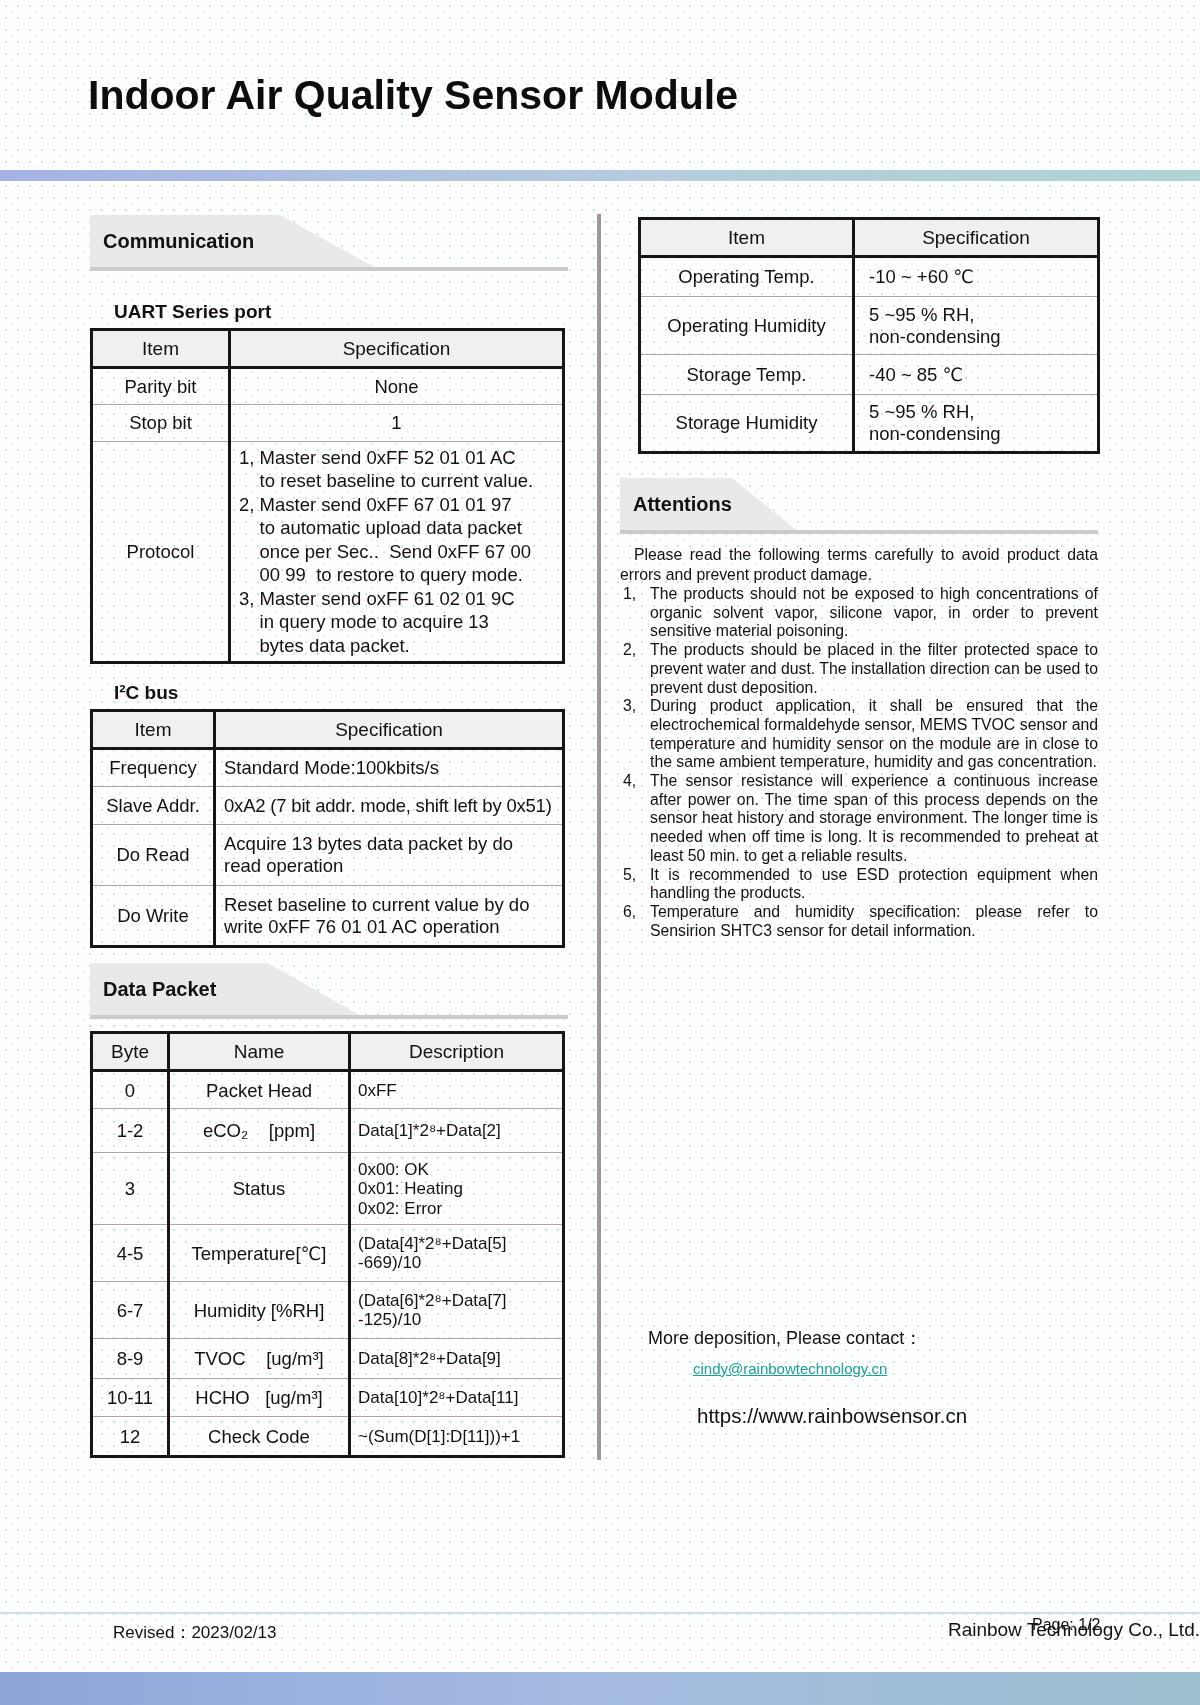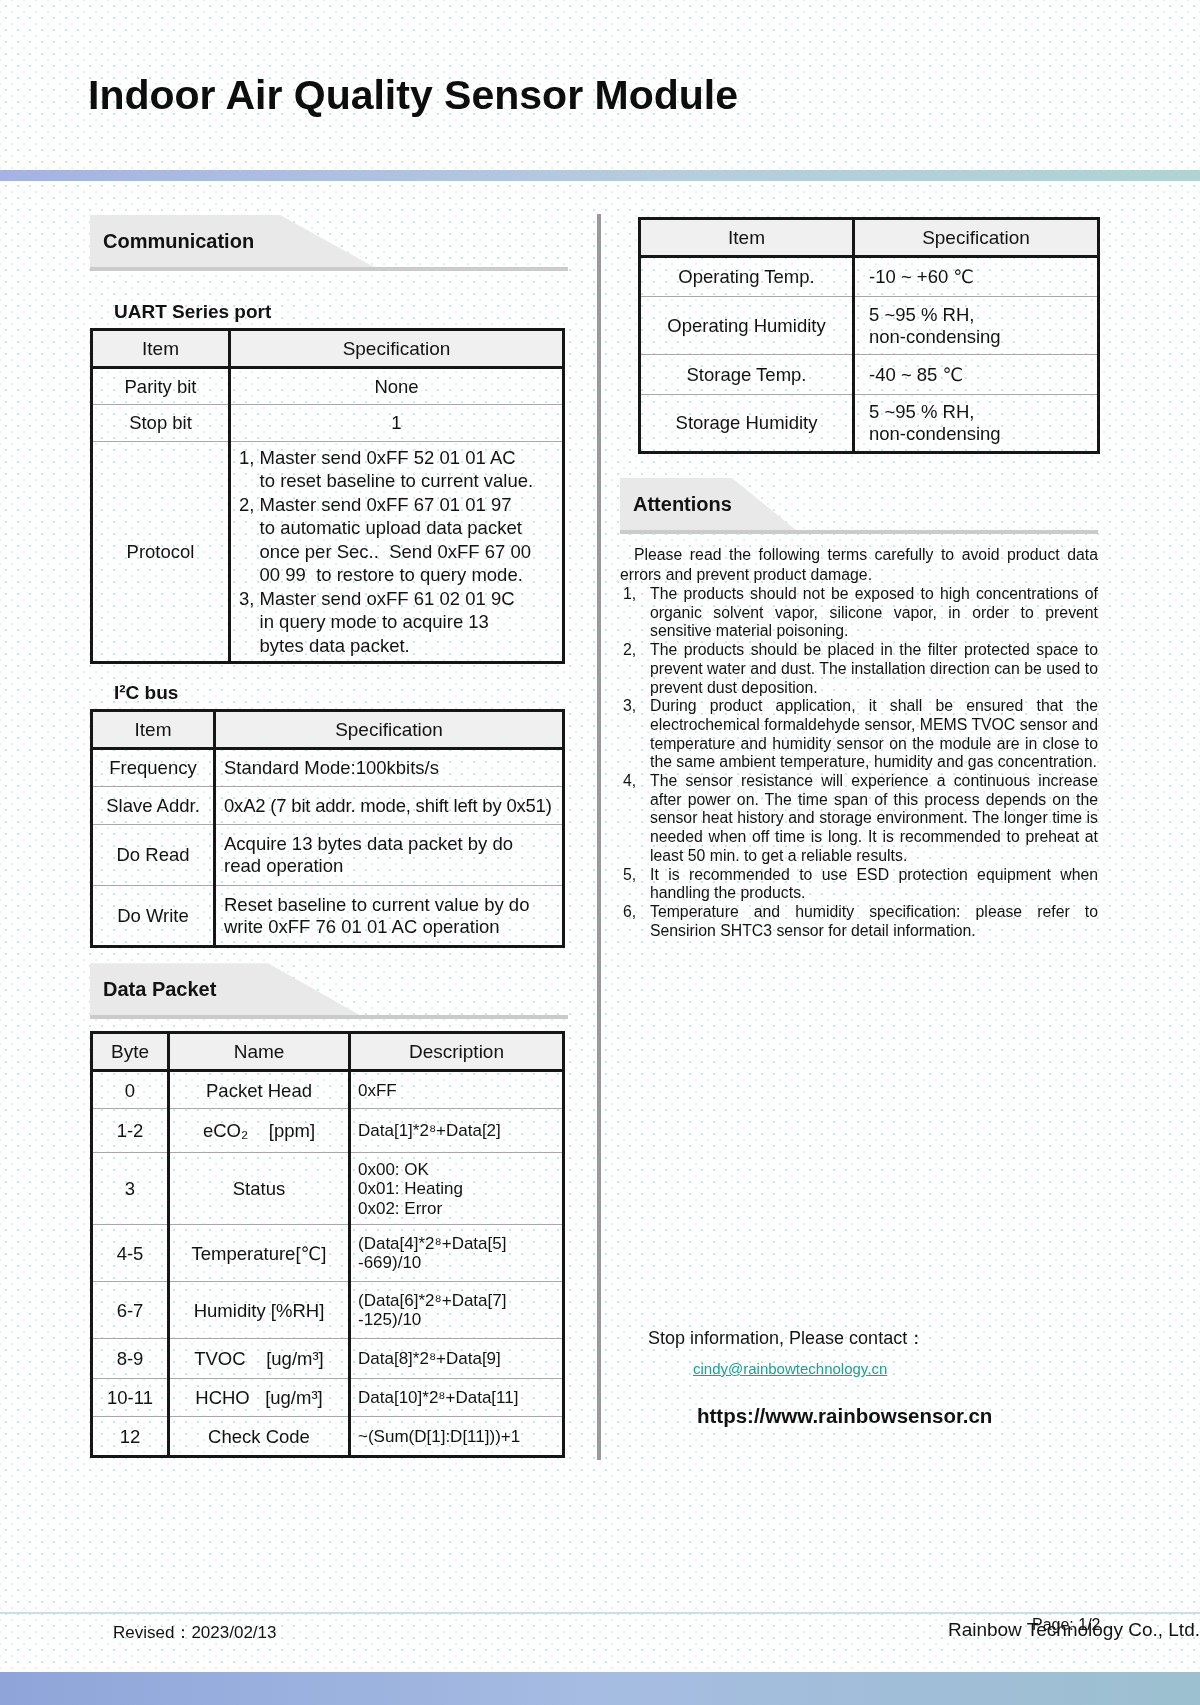--- a/index.html
+++ b/index.html
@@ -53,21 +53,21 @@
   .env-table tbody tr.tall { height:58px; }
   .env-table td.specv { padding-left:14px; }
 
   .att-head { margin-top:24px; }
   .att-intro { margin-top:11px; font-size:15.8px; line-height:20px; text-align:justify; text-indent:14px; }
   .att-item  { position:relative; padding-left:30px; font-size:15.8px; line-height:18.7px; text-align:justify; }
   .att-item .num { position:absolute; left:3px; top:0; }
 
   .contact-label { position:absolute; left:648px; top:1326px; font-size:18px; }
   .contact-email { position:absolute; left:693px; top:1360px; font-size:15px; color:#18a295; text-decoration:underline; }
-  .contact-web   { position:absolute; left:697px; top:1404px; font-size:20.5px; font-weight:700; }
+  .contact-web   { position:absolute; left:697px; top:1404px; font-size:20.5px; font-weight:400; }
 
   .footer-line    { position:absolute; left:0; top:1612px; width:1200px; height:2px; background:#ccdfe8; }
   .footer-revised { position:absolute; left:113px; top:1621px; font-size:17px; }
   .footer-company { position:absolute; left:0; top:1619px; width:1200px; text-align:right; font-size:19px; }
   .footer-page    { position:absolute; left:1032px; top:1616px; font-size:16px; }
 </style>
 </head>
 <body>
 
 <div class="page">
@@ -282,21 +282,21 @@
     <div class="att-item">
       <span class="num">5,</span>
       <span>It is recommended to use ESD protection equipment when handling the products.</span>
     </div>
     <div class="att-item">
       <span class="num">6,</span>
       <span>Temperature and humidity specification: please refer to Sensirion SHTC3 sensor for detail information.</span>
     </div>
   </div>
 
-  <div class="contact-label">Stop information, Please contact：</div>
+  <div class="contact-label">More deposition, Please contact：</div>
   <a class="contact-email" href="#">cindy@rainbowtechnology.cn</a>
   <div class="contact-web">https://www.rainbowsensor.cn</div>
 
   <div class="footer-line"></div>
   <div class="footer-revised">Revised：2023/02/13</div>
   <div class="footer-company">Rainbow Technology Co., Ltd.</div>
   <div class="footer-page">Page: 1/2</div>
   <div class="bottom-bar"></div>
 
 </div>

